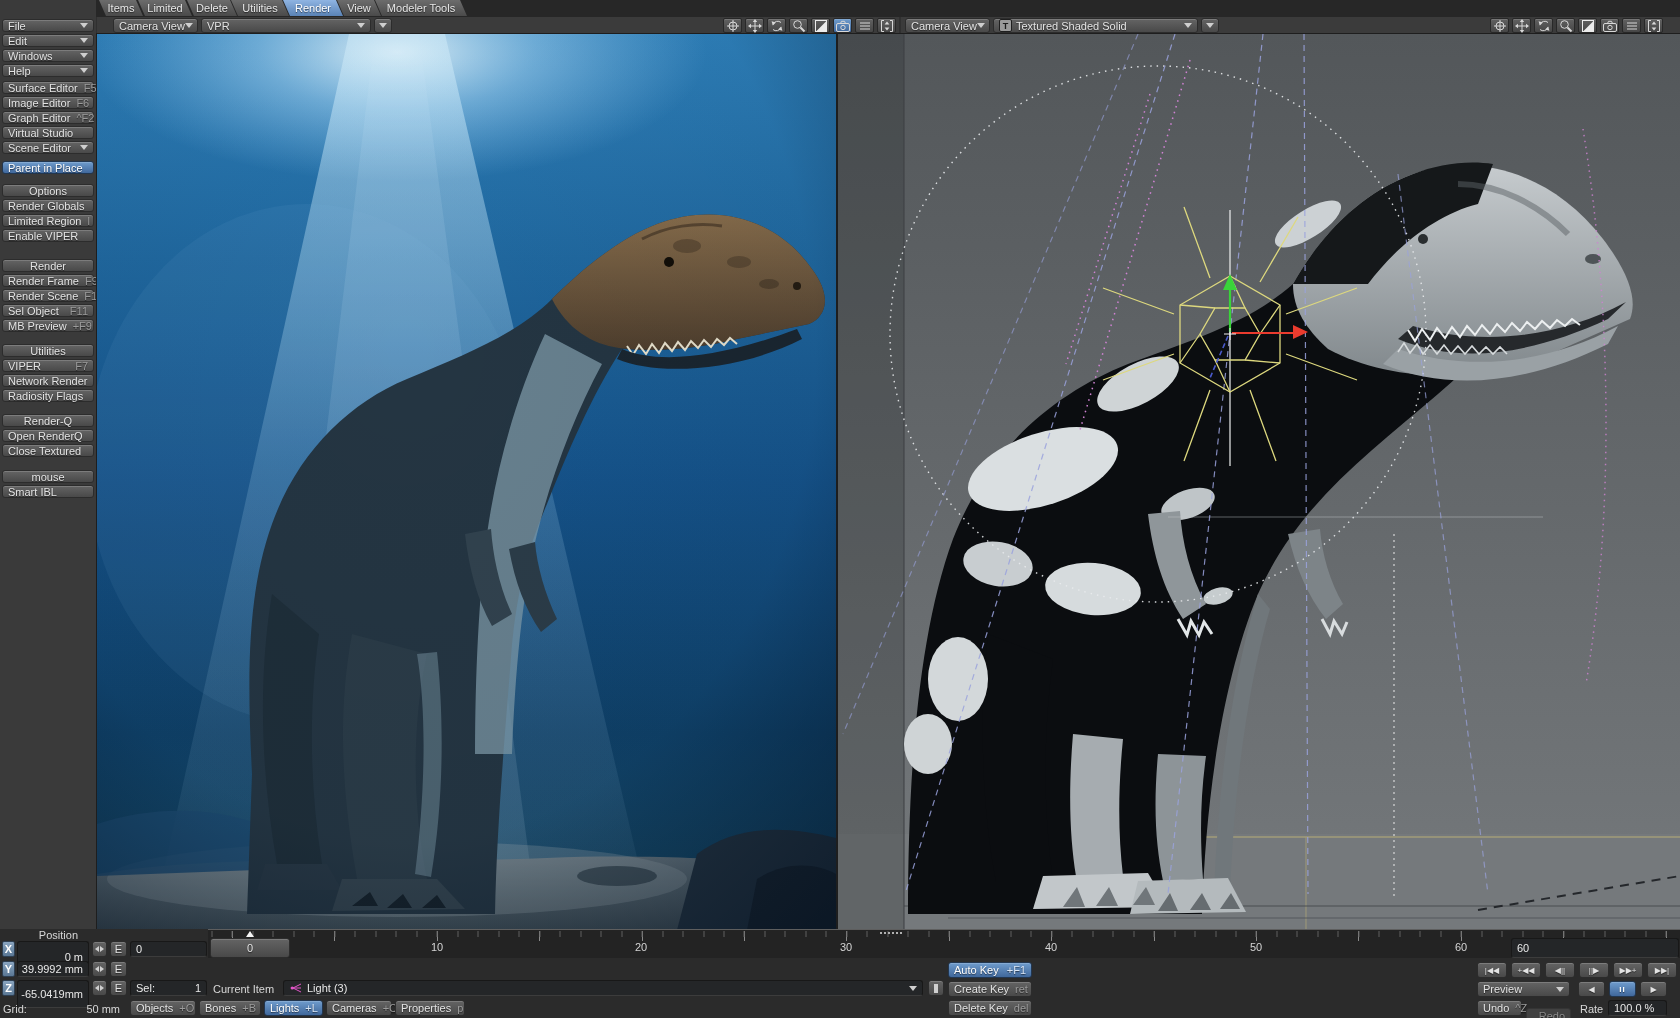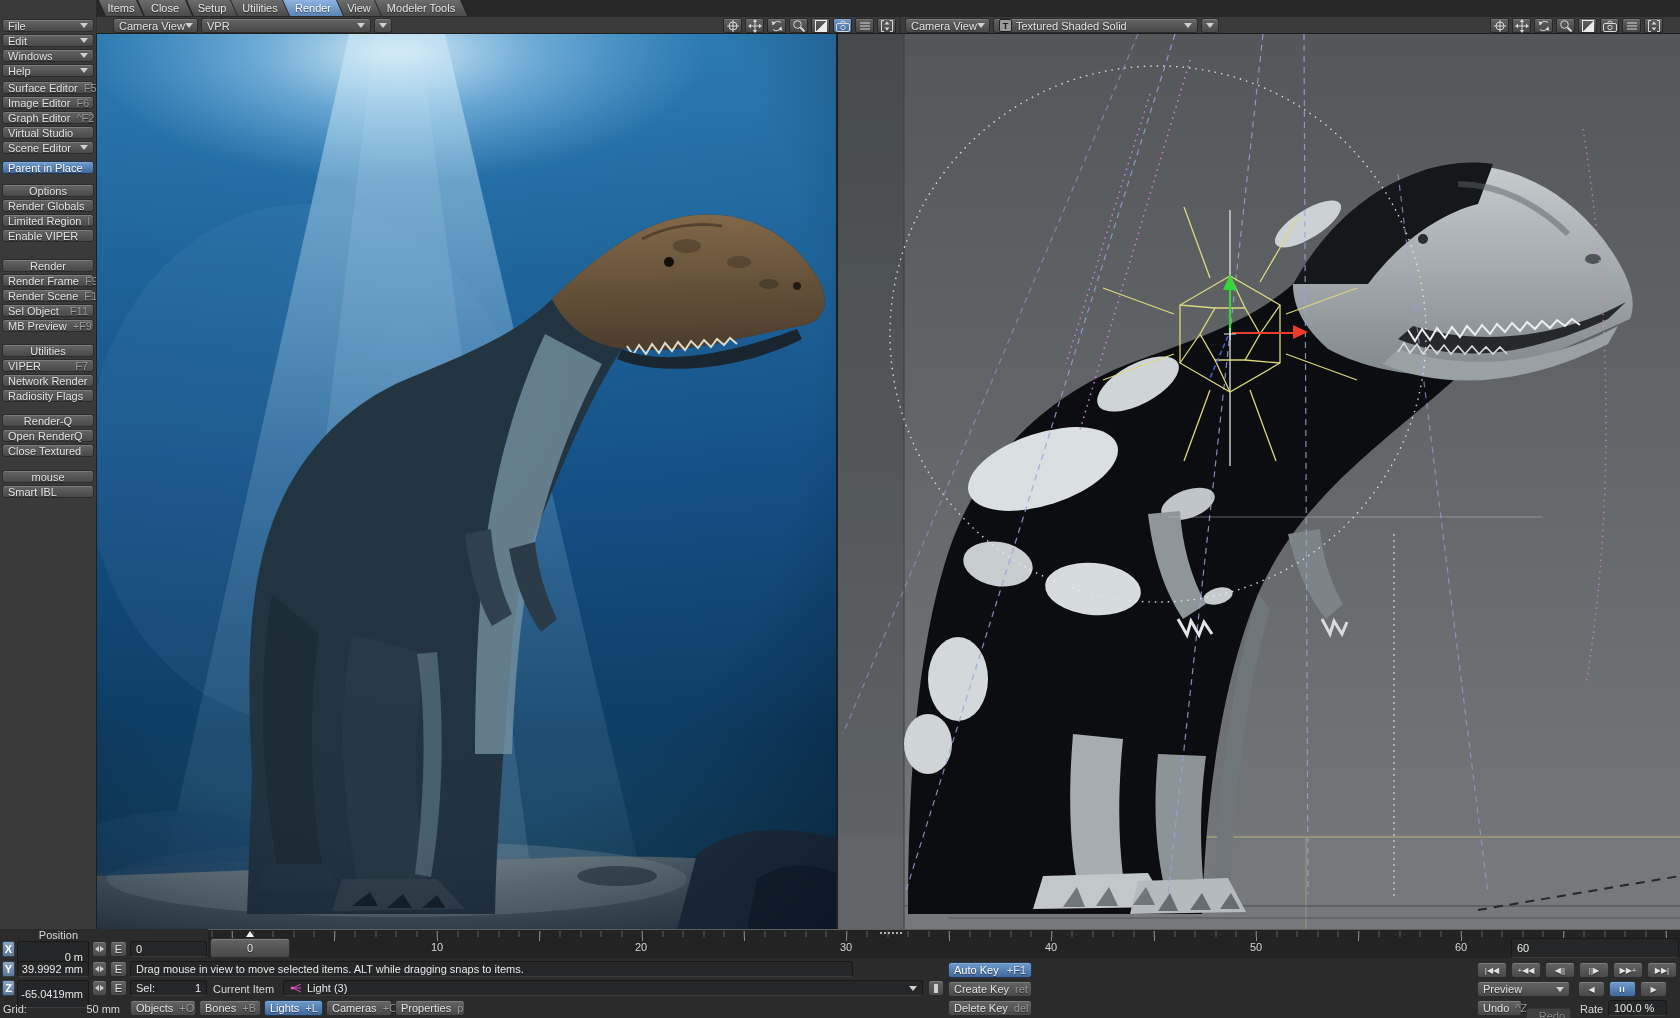--- a/index.html
+++ b/index.html
@@ -197,24 +197,24 @@
   <div class="btn sb">
       <span>Smart IBL</span>
     </div>
 </div>
 
 <div class="abs" style="left:96px;top:0;width:1584px;height:17px;background:#272727">
   <div class="tab" style="left:3px;width:44px">
       <span>Items</span>
     </div>
   <div class="tab" style="left:42px;width:54px">
-      <span>Close</span>
+      <span>Limited</span>
     </div>
   <div class="tab" style="left:91px;width:50px">
-      <span>Setup</span>
+      <span>Delete</span>
     </div>
   <div class="tab" style="left:135px;width:58px">
       <span>Utilities</span>
     </div>
   <div class="tab active" style="left:187px;width:60px">
       <span>Render</span>
     </div>
   <div class="tab" style="left:241px;width:44px">
       <span>View</span>
     </div>
@@ -539,23 +539,20 @@
   <div class="inset abs rt" style="left:17px;top:32px;width:72px;height:16px">
       <span>39.9992 mm</span>
     </div>
   <div class="btn abs nudge" style="left:92px;top:32px;height:16px">
       <span class="nt ntl"></span>
       <span class="nt ntr"></span>
     </div>
   <div class="btn abs" style="left:110px;top:32px;width:17px;height:16px;justify-content:center">
       <span>E</span>
     </div>
-  <div class="inset abs" style="left:130px;top:32px;width:723px;height:16px">
-      <span>Drag mouse in view to move selected items. ALT while dragging snaps to items.</span>
-    </div>
 
   <div class="axis abs" style="left:2px;top:51px">
       <span>Z</span>
     </div>
   <div class="inset abs rt" style="left:17px;top:51px;width:72px;height:28px">
       <span>-65.0419mm</span>
     </div>
   <div class="btn abs nudge" style="left:92px;top:51px;height:16px">
       <span class="nt ntl"></span>
       <span class="nt ntr"></span>

